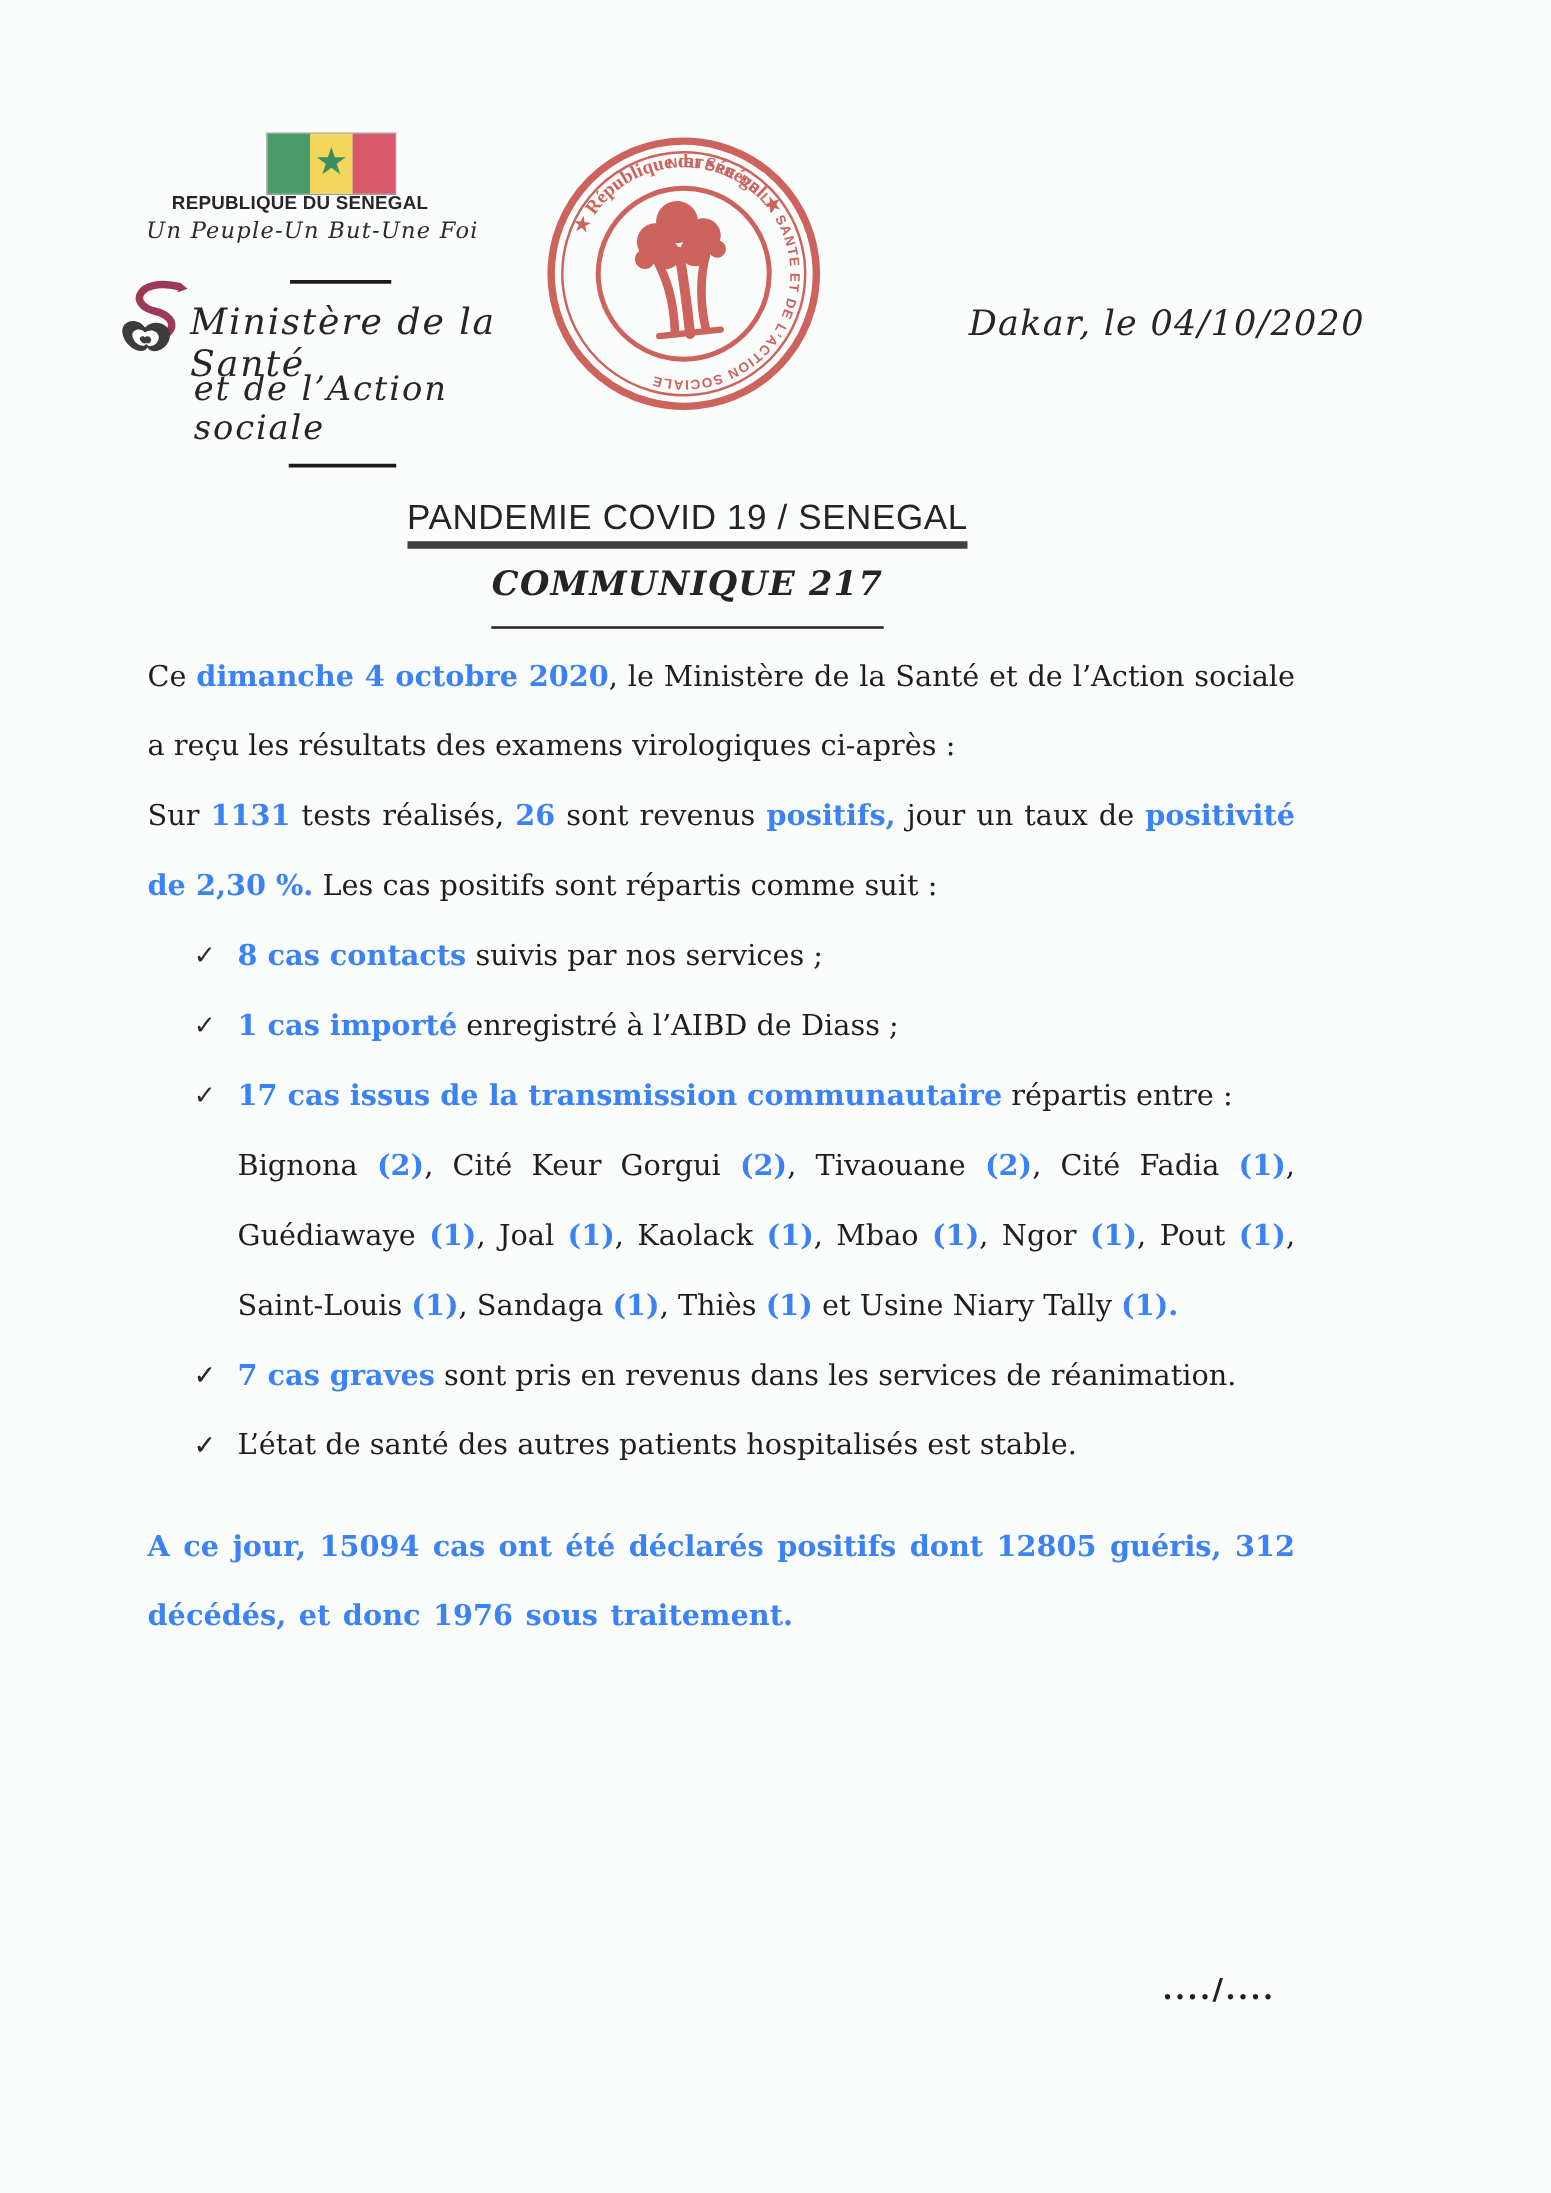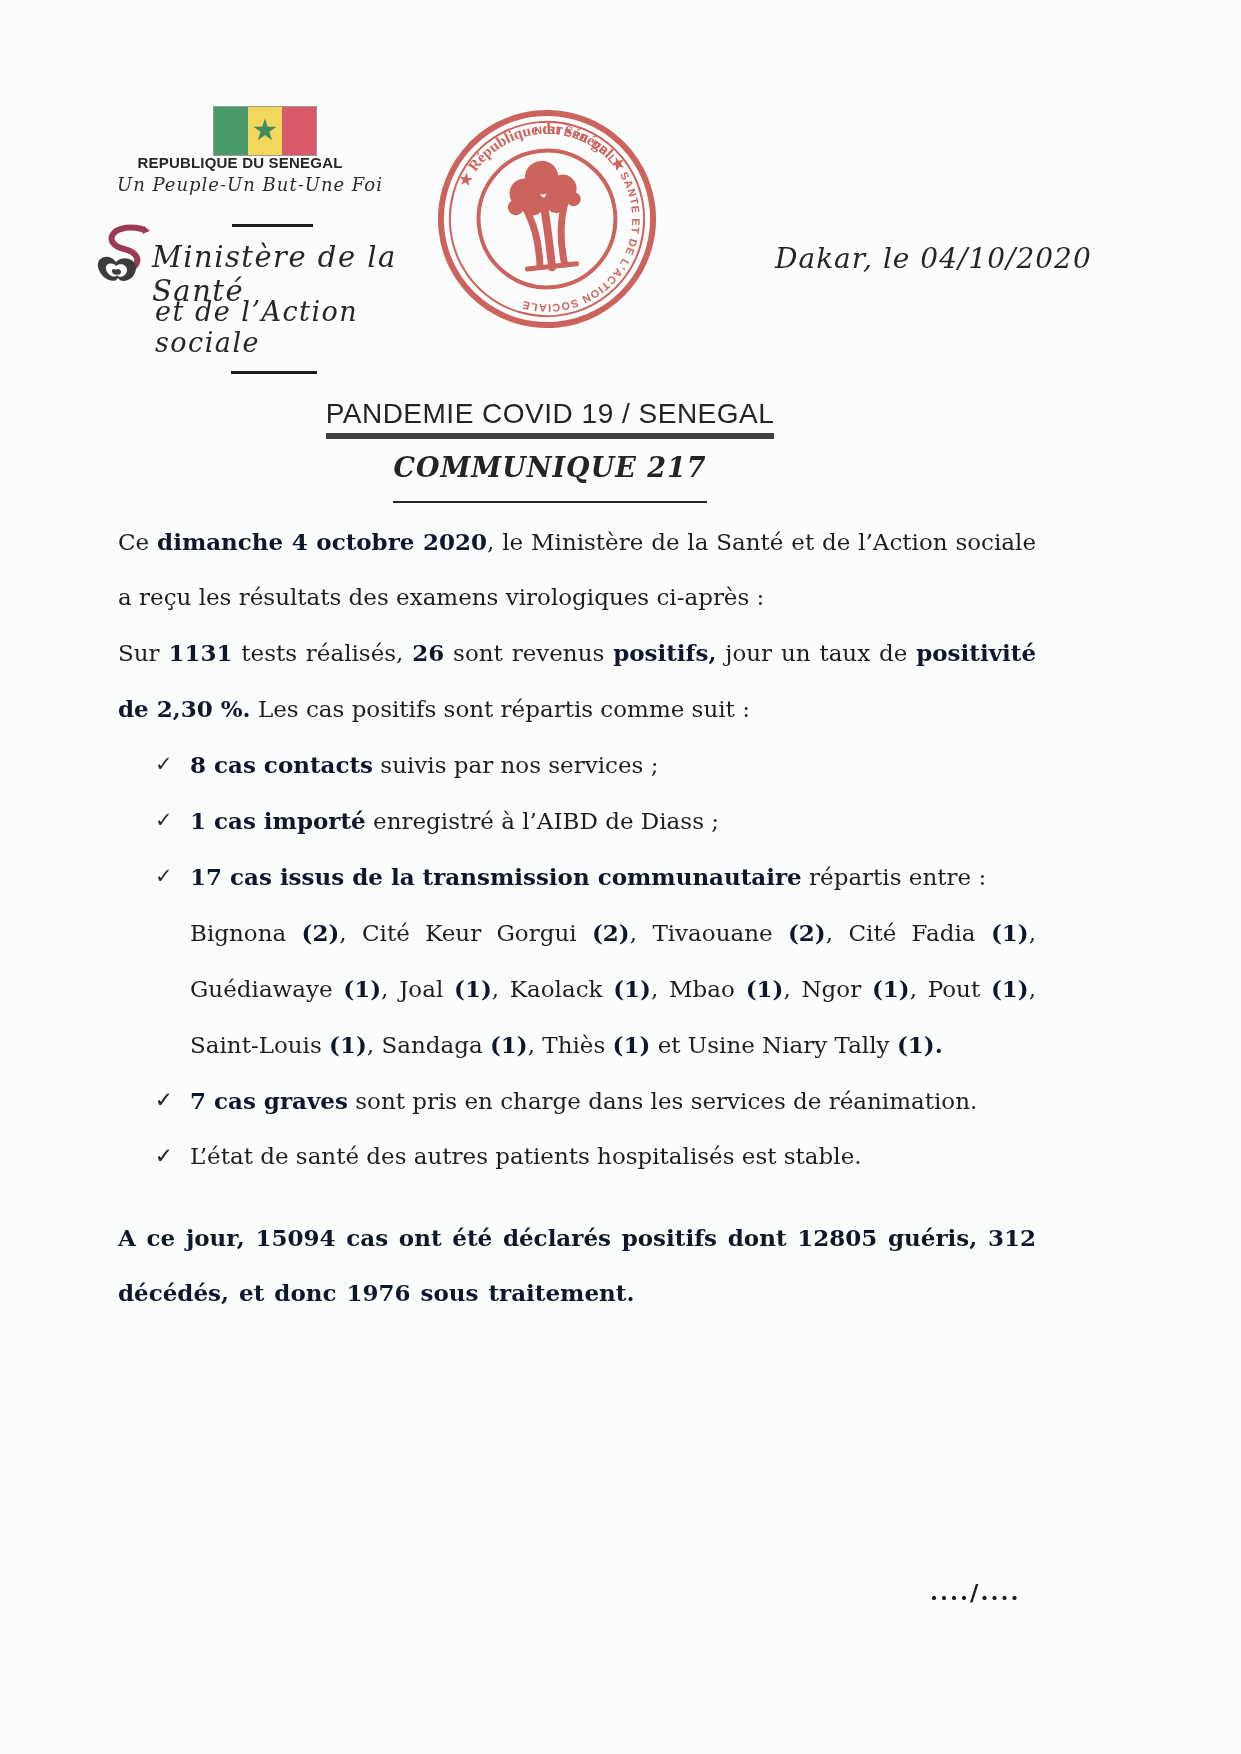--- a/index.html
+++ b/index.html
@@ -70,21 +70,21 @@
   .subtitle span{
     display:inline-block;
     font-weight:bold;font-style:italic;font-size:27px;letter-spacing:1px;color:#242424;
     border-bottom:2.5px solid #242424;padding-bottom:18px;
   }
   
   .body{
     position:absolute;left:118px;top:514px;width:918px;
     font-size:23px;line-height:55px;text-align:justify;color:#1e1e1e;
   }
-  .body .bd{font-weight:bold;color:#0f172a;}
+  .body .bd{font-weight:bold;color:#3b82f6;}
   .check-item{position:relative;padding-left:72px;}
   .check-item .check{
     position:absolute;left:37px;top:0;
     font-family:"DejaVu Sans", sans-serif;font-size:21px;color:#2a2a2a;
   }
   .locations{margin-left:72px;text-align:justify;}
   .closing{margin-top:26px;font-weight:bold;color:#141414;word-spacing:2px;}
   
   .contmark{
     position:absolute;left:930px;top:1578px;width:160px;
@@ -178,21 +178,21 @@
       <div class="check-item">
         <span class="check">✓</span>
         <span><span class="bd">17 cas issus de la transmission communautaire</span><span> répartis entre :</span></span>
       </div>
       <div class="locations"><span>Bignona </span><span class="bd">(2)</span><span>, Cité Keur Gorgui </span><span class="bd">(2)</span><span>, Tivaouane </span><span class="bd">(2)</span><span>, Cité Fadia </span><span class="bd">(1)</span><span>, Guédiawaye </span><span class="bd">(1)</span><span>, Joal </span><span class="bd">(1)</span><span>, Kaolack </span><span class="bd">(1)</span><span>, Mbao </span><span class="bd">(1)</span><span>, Ngor </span><span class="bd">(1)</span><span>, Pout </span><span class="bd">(1)</span><span>, Saint-Louis </span><span class="bd">(1)</span><span>, Sandaga </span><span class="bd">(1)</span><span>, Thiès </span><span class="bd">(1)</span><span> et Usine Niary Tally </span><span class="bd">(1).</span></div>
       <div class="check-item">
         <span class="check">✓</span>
       </div>
       <div class="check-item">
         <span class="check">✓</span>
-        <span><span class="bd">7 cas graves</span><span> sont pris en charge dans les services de réanimation.</span></span>
+        <span><span class="bd">7 cas graves</span><span> sont pris en revenus dans les services de réanimation.</span></span>
       </div>
       <div class="check-item">
         <span class="check">✓</span>
       </div>
       <div class="check-item">
         <span class="check">✓</span>
         <span><span>L’état de santé des autres patients hospitalisés est stable.</span></span>
       </div>
     </div>
 

